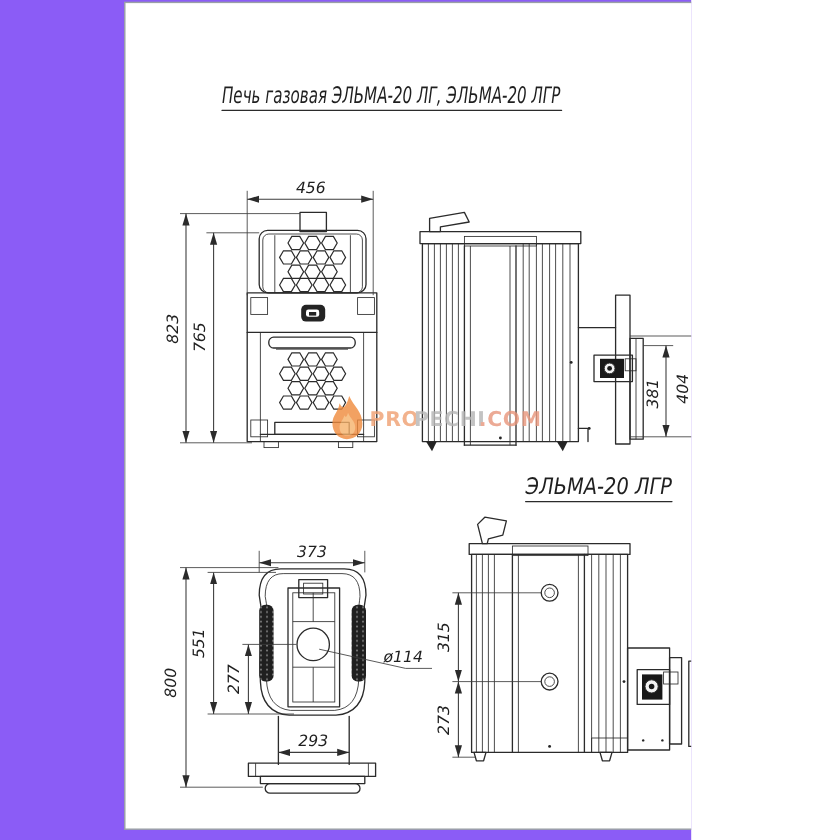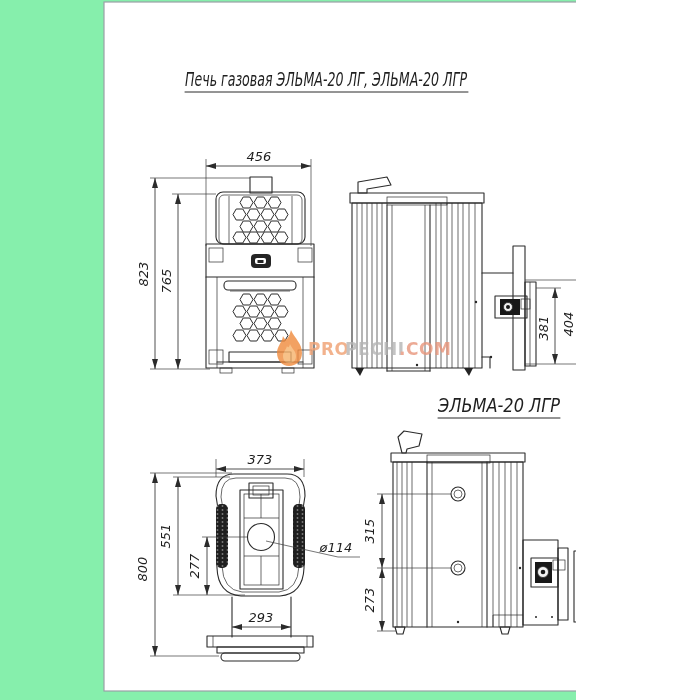--- a/index.html
+++ b/index.html
@@ -1,16 +1,16 @@
 <!DOCTYPE html>
 <html><head>
 <meta charset="utf-8">
 <style>
   html,body { margin:0; padding:0; background:#ffffff; }
-  .sheet { position:relative; width:576px; height:700px; background:#86efac; overflow:hidden; }
+  .sheet { position:relative; width:576px; height:700px; background:#8b5cf6; overflow:hidden; }
   svg { position:absolute; left:0; top:0; }
   .ln  { fill:none; stroke:#2b2b2b; stroke-width:1.1; stroke-linejoin:round; stroke-linecap:round; }
   .lt  { fill:none; stroke:#2b2b2b; stroke-width:0.7; }
   .dim { fill:none; stroke:#3c3c3c; stroke-width:0.9; }
   .ext { fill:none; stroke:#3c3c3c; stroke-width:0.7; }
   .dk  { fill:#242424; stroke:none; }
   text { font-family:"DejaVu Sans","Liberation Sans",sans-serif; font-style:italic; fill:#1f1f1f; }
   .ttl { font-size:19px; }
   .dtx { font-size:13px; }
   .wm  { font-style:normal; font-weight:bold; font-size:17px; letter-spacing:0.5px; }

